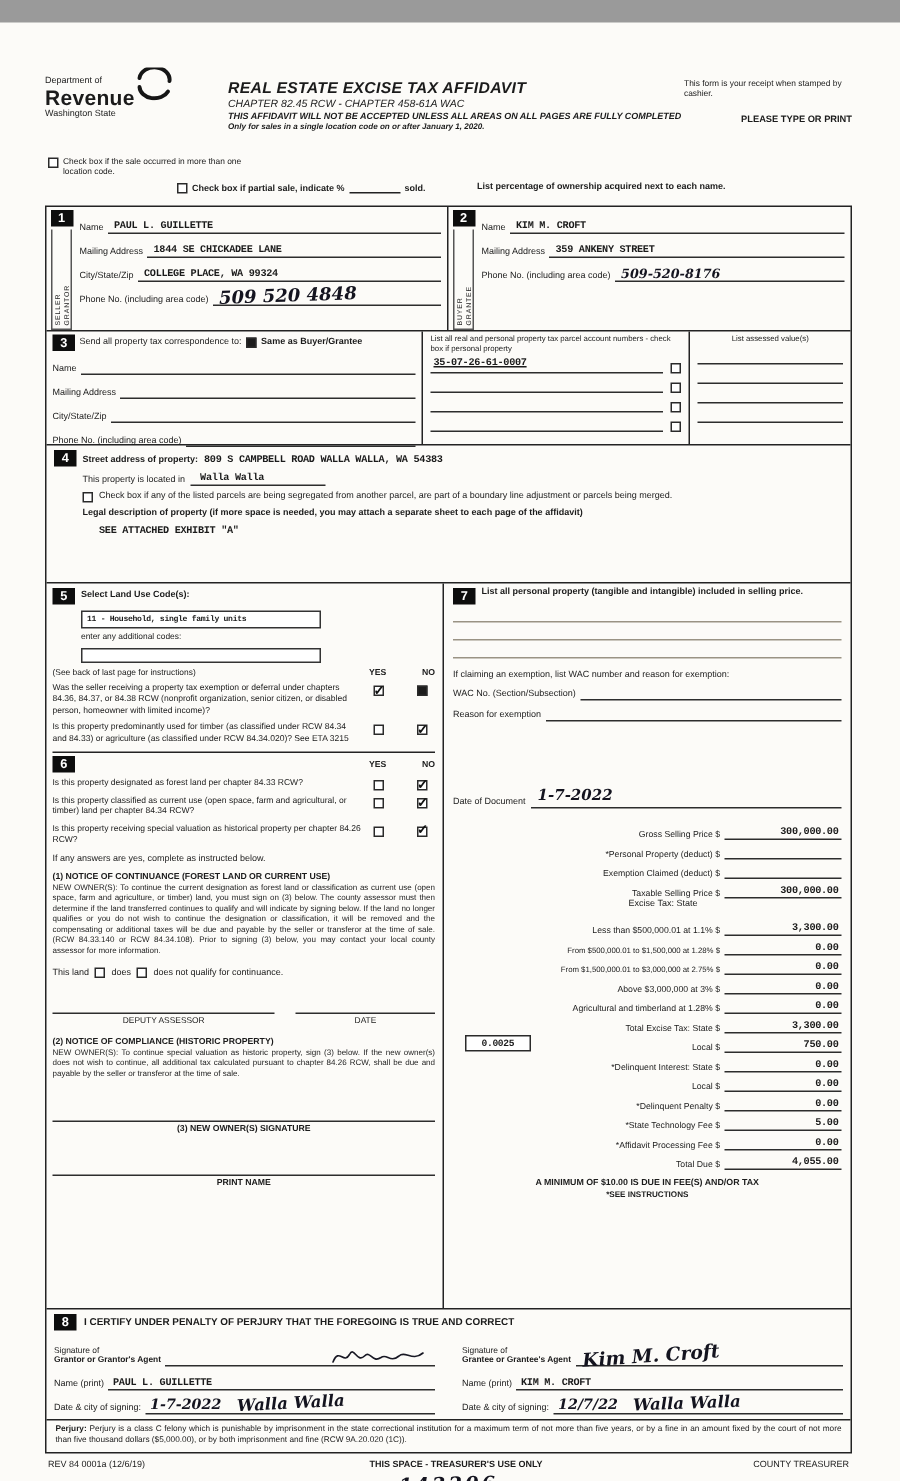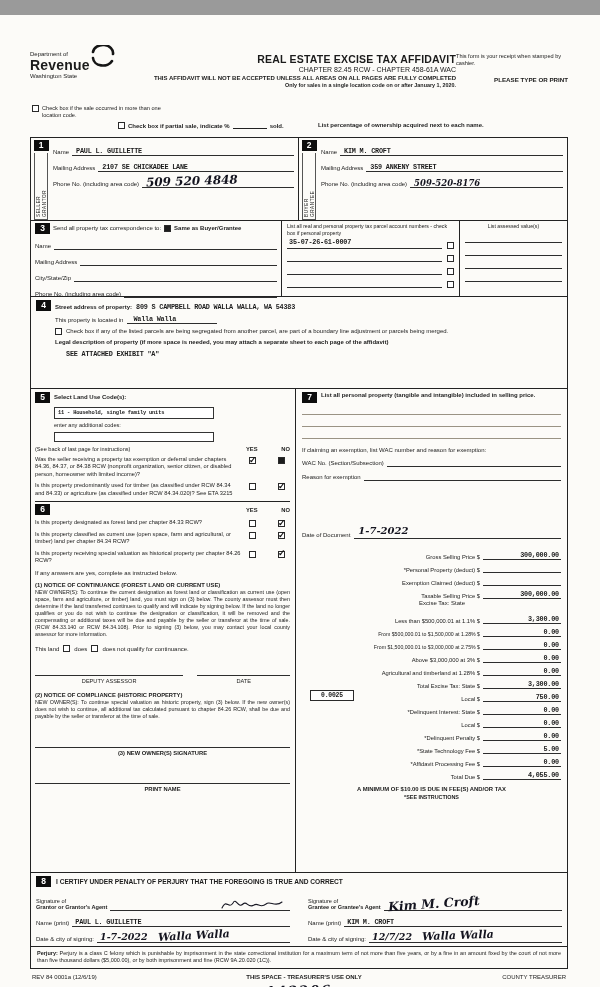--- a/index.html
+++ b/index.html
@@ -16,21 +16,21 @@
   .cb.check::after{content:"\2713";position:absolute;left:-1px;top:-3.5px;font-size:9px;font-weight:bold;color:#111;}
   .cb.fill{background:#1c1c1c;}
   .ulv{border-bottom:1px solid #2d2d2d;}
   
   .header{display:flex;height:58px;}
   .logo{width:122px;position:relative;padding-top:6px;}
   .logo .dept{font-size:6px;}
   .logo .agency{font-size:14px;font-weight:bold;letter-spacing:.2px;}
   .logo .state{font-size:6px;}
   .swoosh{position:absolute;left:58px;top:0;}
-  .title-block{flex:1;text-align:right;padding-top:8px;}
+  .title-block{flex:1;text-align:left;padding-top:8px;font-style:italic;}
   .form-title{font-size:10.5px;font-weight:bold;letter-spacing:.2px;}
   .chapter{font-size:7px;margin-top:1px;}
   .warning{font-size:6px;font-weight:bold;margin-top:2px;}
   .only-note{font-size:5.4px;font-weight:bold;margin-top:1px;}
   .receipt{width:112px;font-size:5.6px;text-align:left;padding-top:8px;line-height:1.25;}
   .totp{font-weight:bold;font-size:6.2px;margin-top:9px;text-align:right;}
   
   .prebox{position:relative;height:34px;}
   .multi{position:absolute;left:2px;top:2px;width:138px;display:flex;gap:3px;font-size:5.6px;line-height:1.25;}
   .partial{position:absolute;left:88px;top:19px;display:flex;gap:3px;align-items:flex-end;font-size:6px;font-weight:bold;}
@@ -50,21 +50,21 @@
   .fl .val{flex:1;border-bottom:1px solid #2d2d2d;display:flex;align-items:flex-end;padding:0 2px 0 4px;min-width:0;}
   .hand-big{font-size:12px;line-height:.8;transform:rotate(-2deg);white-space:nowrap;}
   .hand-med{font-size:8.5px;line-height:1;white-space:nowrap;}
   
   .sec3{display:flex;height:76px;border-top:1px solid #232323;}
   .s3c1{width:250px;padding:2px 4px;}
   .s3head{display:flex;align-items:center;gap:3px;}
   .s3c2{width:178px;border-left:1px solid #232323;padding:2px 5px;}
   .s3c3{flex:1;border-left:1px solid #232323;padding:2px 5px;}
   .s3hdr{font-size:5.2px;line-height:1.25;}
-  .prow{display:flex;align-items:flex-end;gap:5px;height:13px;}
+  .prow{display:flex;align-items:flex-end;gap:5px;height:13px;text-decoration:underline;}
   .prow .val{flex:1;border-bottom:1px solid #2d2d2d;padding-left:2px;}
   .arow{height:13px;border-bottom:1px solid #2d2d2d;}
   
   .sec4{height:92px;border-top:1px solid #232323;padding:3px 5px;}
   .s4r{display:flex;align-items:flex-end;gap:4px;margin-bottom:4px;}
   
   .cols{display:flex;height:484px;border-top:1px solid #232323;}
   .colL{width:264px;padding:3px 5px 0 4px;display:flex;flex-direction:column;}
   .colR{flex:1;border-left:1px solid #232323;padding:3px 6px 0 6px;}
   
@@ -187,21 +187,27 @@
         <div class="pfields">
           <div class="fl">
                 <span class="lbl">Name</span>
                 <span class="val">
                   <span class="typed">PAUL L. GUILLETTE</span>
                 </span>
               </div>
           <div class="fl">
                 <span class="lbl">Mailing Address</span>
                 <span class="val">
-                  <span class="typed">2107 SE CHICKADEE LANE</span>
+                  <span class="typed">1844 SE CHICKADEE LANE</span>
+                </span>
+              </div>
+          <div class="fl">
+                <span class="lbl">City/State/Zip</span>
+                <span class="val">
+                  <span class="typed">COLLEGE PLACE, WA 99324</span>
                 </span>
               </div>
           <div class="fl">
                 <span class="lbl">Phone No. (including area code)</span>
                 <span class="val">
                   <span class="hand hand-big">509 520 4848</span>
                 </span>
               </div>
         </div>
       </div>

